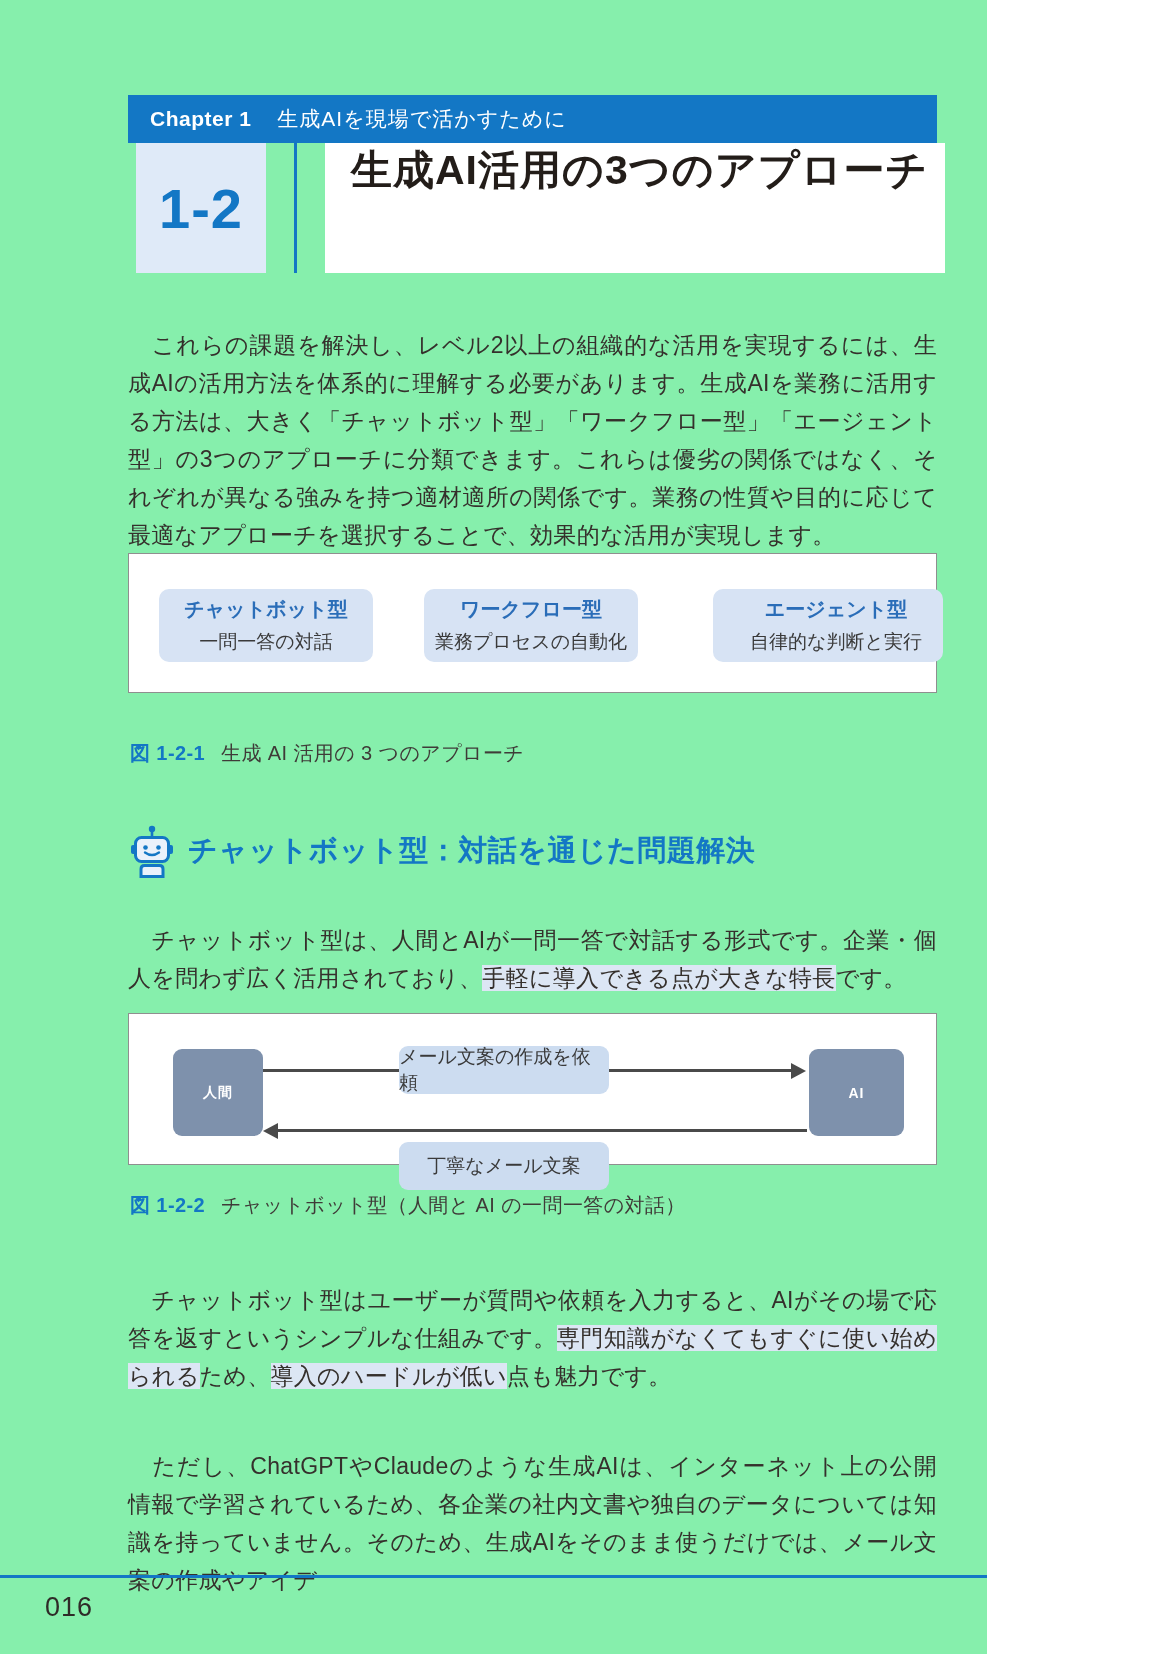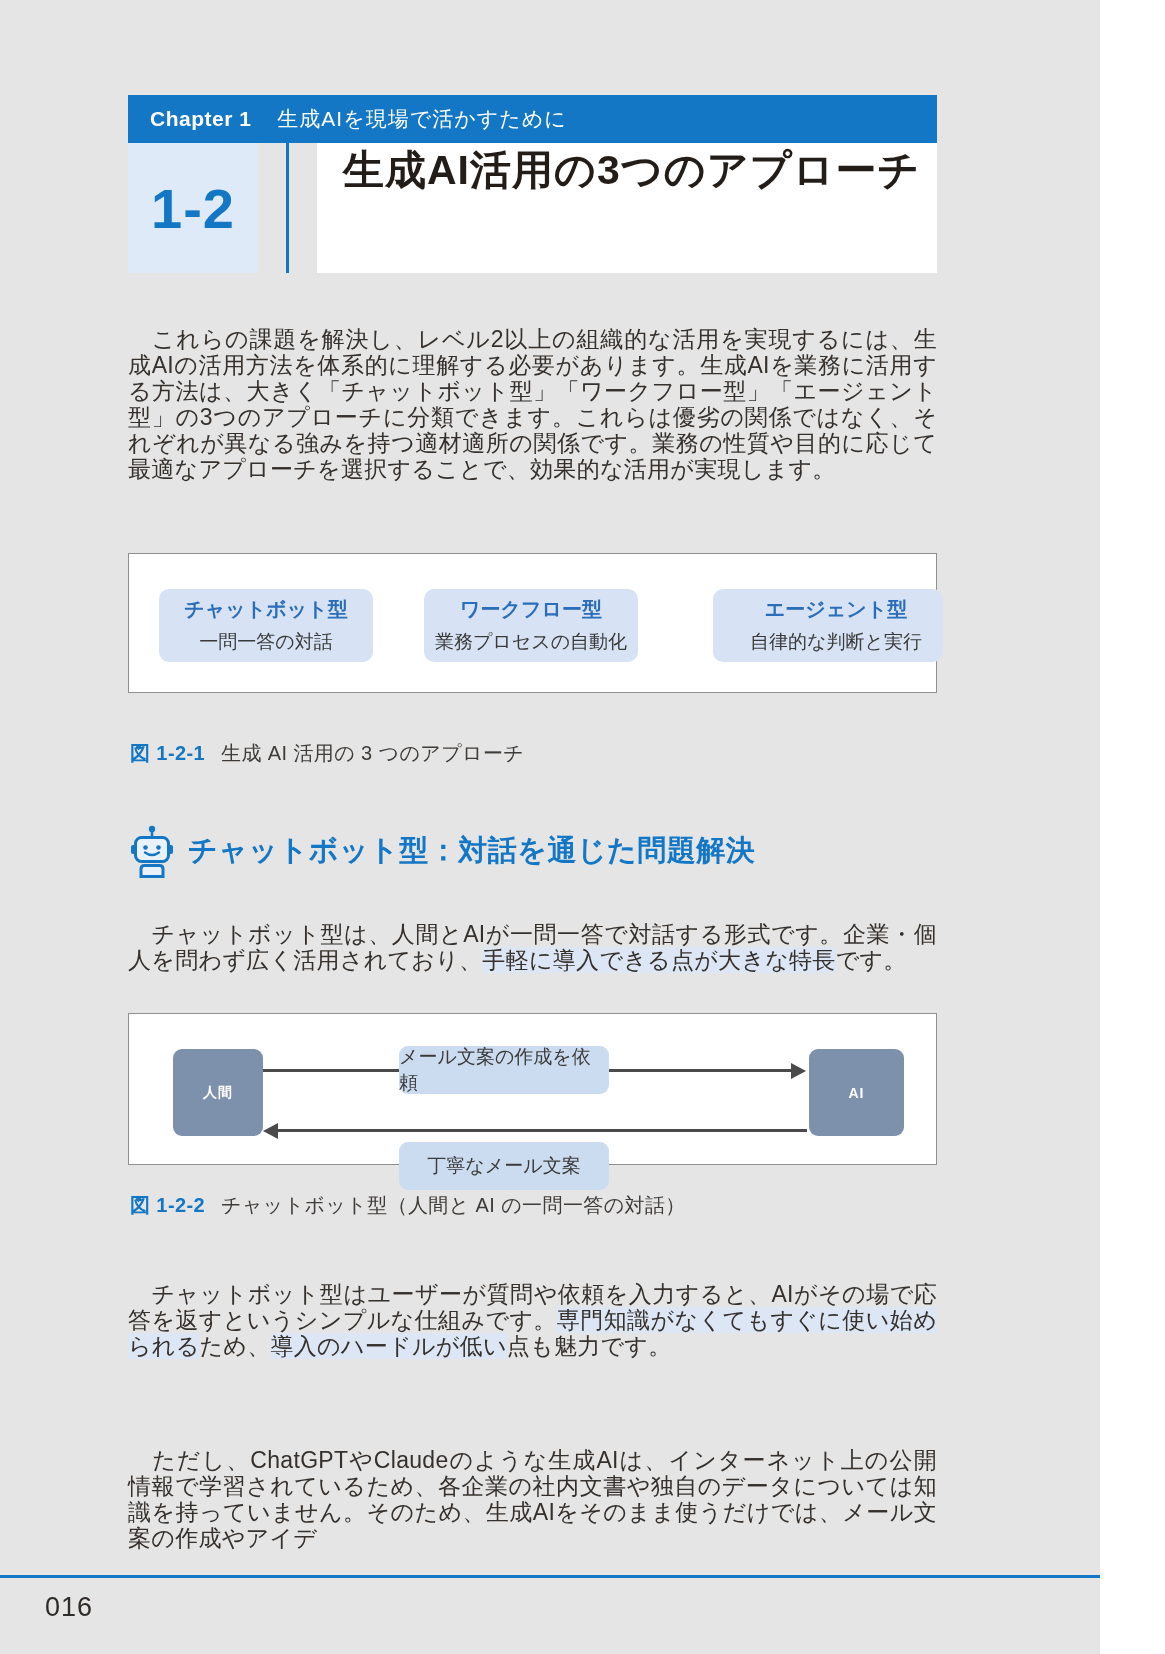--- a/index.html
+++ b/index.html
@@ -1,32 +1,32 @@
 <!DOCTYPE html>
 <html lang="ja"><head>
 <meta charset="utf-8">
 <style>
   html,body{margin:0;padding:0;background:#ffffff;}
   body{font-family:"Liberation Sans","DejaVu Sans",sans-serif;color:#35302c;}
-  .page{position:relative;width:1100px;height:1654px;background:#e5e5e5;overflow:hidden;}
+  .page{position:relative;width:987px;height:1654px;background:#86efac;overflow:hidden;}
 
   
   .chapter-bar{position:absolute;left:128px;top:95px;width:809px;height:48px;
     background:var(--accent);display:flex;align-items:center;box-sizing:border-box;padding-left:22px;}
   .chapter-label{color:#fff;font-weight:bold;font-size:21px;letter-spacing:.5px;}
   .chapter-title{color:#fff;font-size:21px;margin-left:26px;letter-spacing:1px;}
-  .section-row{position:absolute;left:128px;top:143px;width:809px;height:130px;display:flex;gap:28px;}
+  .section-row{position:absolute;left:136px;top:143px;width:809px;height:130px;display:flex;gap:28px;}
   .section-num-cell{width:130px;height:100%;background:#dfeaf8;display:flex;align-items:center;justify-content:center;}
   .section-num{color:var(--accent);font-size:56px;font-weight:bold;letter-spacing:1px;}
   .section-divider{width:3px;height:100%;background:var(--accent);}
   .section-title-cell{flex:1;display:flex;background:#fff;padding-left:26px;}
   .section-title{font-size:41px;font-weight:bold;color:#231d19;letter-spacing:1px;}
 
   
-  .para{position:absolute;left:128px;width:809px;font-size:23px;line-height:26px;
+  .para{position:absolute;left:128px;width:809px;font-size:23px;line-height:38px;
     text-align:justify;letter-spacing:.3px;color:#35302c;word-break:normal;overflow-wrap:anywhere;}
   .hl{background:#dce6f4;margin-top:28px;}
 
   
   .fig-frame{position:absolute;left:128px;box-sizing:border-box;background:#fff;border:1px solid #8f8f8f;}
   .fig1{top:553px;width:809px;height:140px;}
   .fig1-box{position:absolute;width:214px;height:73px;top:35px;background:#d7e3f4;border-radius:10px;
     display:flex;flex-direction:column;align-items:center;justify-content:center;gap:6px;}
   .fig1-box .t{color:#2a6db8;font-weight:bold;font-size:20px;}
   .fig1-box .s{color:#3a3a3a;font-size:19px;}

